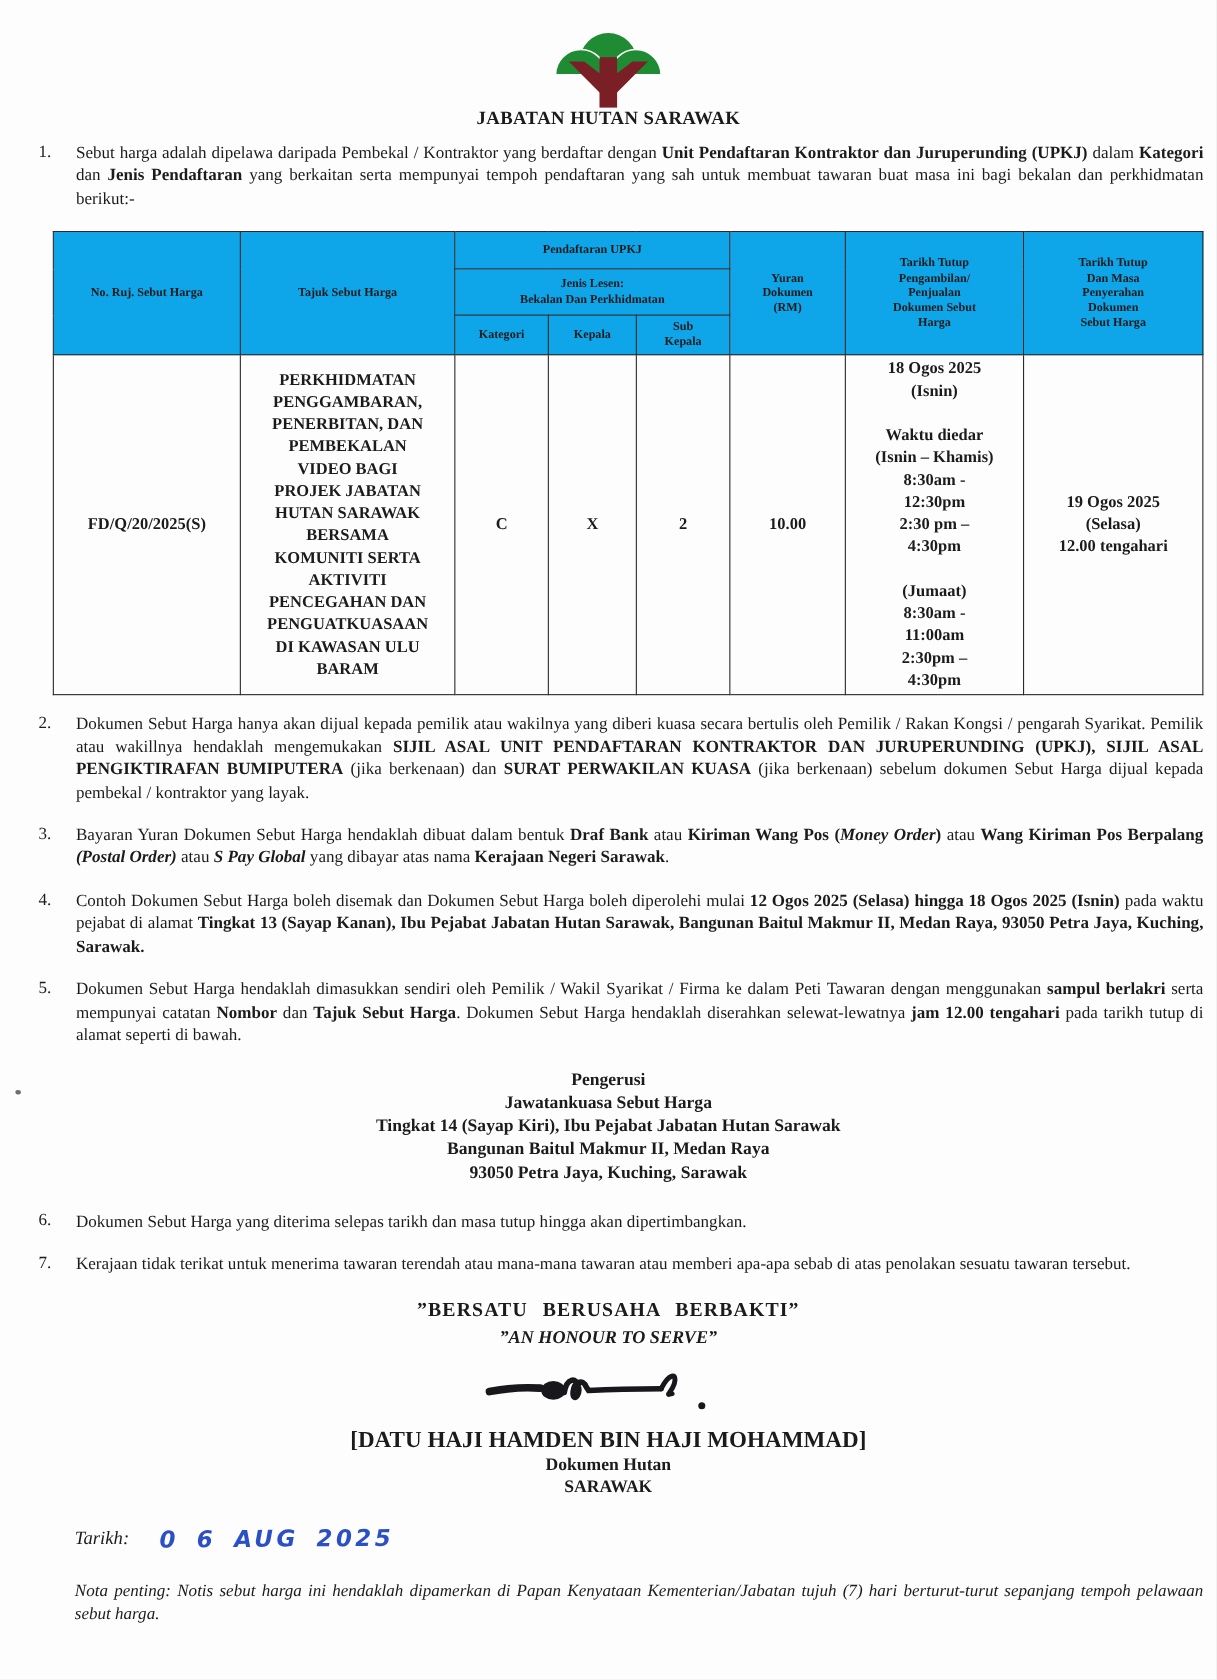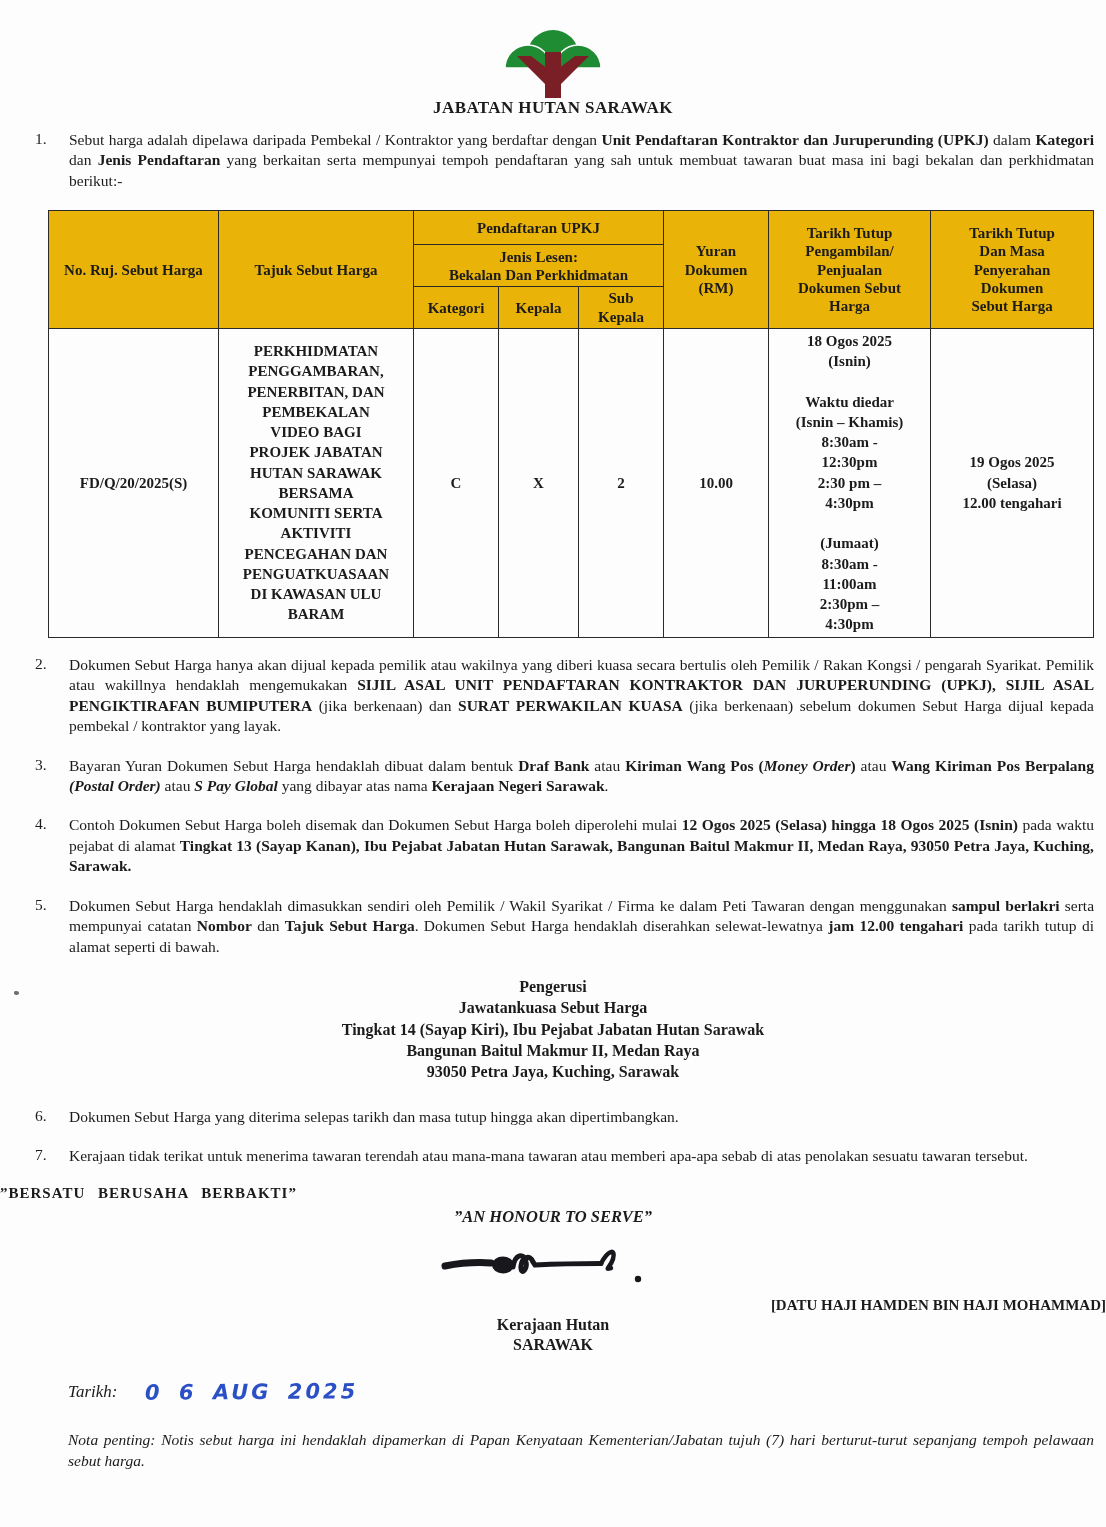--- a/index.html
+++ b/index.html
@@ -18,37 +18,37 @@
   .ptext{flex:1;text-align:justify;font-size:15.5px;line-height:1.32;}
   
   table.notice{
     border-collapse:collapse;margin-left:48px;margin-top:6px;margin-bottom:17px;
     table-layout:fixed;width:1045px;
   }
   table.notice th,table.notice td{
     border:1.6px solid #2a2a2a;font-weight:bold;text-align:center;
     padding:2px 4px;box-sizing:border-box;
   }
-  table.notice th{background:#eab308;font-size:15px;line-height:1.22;}
+  table.notice th{background:#0ea5e9;font-size:11px;line-height:1.22;}
   table.notice td{font-size:15px;line-height:1.35;background:#fdfdfd;}
   .prelines{white-space:pre-line;}
   td.ref-cell{font-size:15.5px;}
   td.title-cell{line-height:1.38;}
   td.schedule-cell{vertical-align:top;padding-top:9px;line-height:1.3;}
   tr.hdr-rows-1{height:34px;} tr.hdr-rows-2{height:42px;} tr.hdr-rows-3{height:36px;}
   tr.body-row{height:294px;}
   
   .address-block{
     text-align:center;font-weight:bold;font-size:16px;line-height:1.33;
     white-space:pre-line;margin:4px 0 24px 0;
   }
-  .motto-line1{font-weight:bold;font-size:15px;letter-spacing:1px;word-spacing:8px;margin-top:2px;}
+  .motto-line1{text-align:center;font-weight:bold;font-size:18px;letter-spacing:1px;word-spacing:8px;margin-top:2px;}
   .motto-line2{text-align:center;font-weight:bold;font-style:italic;font-size:16.5px;margin-top:5px;}
   .signature-wrap{text-align:center;margin-top:8px;height:62px;}
-  .sign-name{text-align:right;font-weight:bold;font-size:15px;}
+  .sign-name{text-align:center;font-weight:bold;font-size:21px;}
   .sign-title{text-align:center;font-weight:bold;font-size:16px;margin-top:2px;}
   .sign-org{text-align:center;font-weight:bold;font-size:16px;margin-top:2px;}
   
   .date-line{margin:26px 0 0 68px;font-size:17px;display:flex;align-items:center;font-style:italic;}
   .date-stamp{
     font-family:"DejaVu Sans",sans-serif;font-weight:bold;color:#2b50c6;
     font-size:21px;letter-spacing:3px;margin-left:28px;word-spacing:6px;
     transform:rotate(-0.4deg);
   }
   .footer-note{
@@ -209,21 +209,21 @@
       <g fill="none" stroke="#17171c" stroke-linecap="round">
         <path d="M12,31 C28,28 44,27 58,28" stroke-width="7"></path>
         <ellipse cx="70" cy="30" rx="11" ry="8.5" fill="#17171c" stroke="none"></ellipse>
         <path d="M80,32 C82,19 91,17 93,27 C95,35 87,41 88,31 C89,22 97,19 100,27 L102,30 C122,29 150,28.5 168,28.5" stroke-width="5"></path>
         <path d="M168,28.5 C175,15 183,13 180,24 C177,33 171,35 178,33" stroke-width="4.5"></path>
         <circle cx="205" cy="44" r="3.2" fill="#17171c" stroke="none"></circle>
       </g>
     </svg>
   </div>
   <div class="sign-name">[DATU HAJI HAMDEN BIN HAJI MOHAMMAD]</div>
-  <div class="sign-title">Kerajaan Hutan</div>
+  <div class="sign-title">Dokumen Hutan</div>
   <div class="sign-org">SARAWAK</div>
 
   <div class="date-line">
     <span>Tarikh:</span>
     <span class="date-stamp">0 6  AUG  2025</span>
   </div>
 
   <div class="footer-note">
     <span class="footer-lead">Nota penting:</span><span>  Notis sebut harga ini hendaklah dipamerkan di Papan Kenyataan Kementerian/Jabatan tujuh (7) hari berturut-turut sepanjang tempoh pelawaan sebut harga.</span>
   </div>

